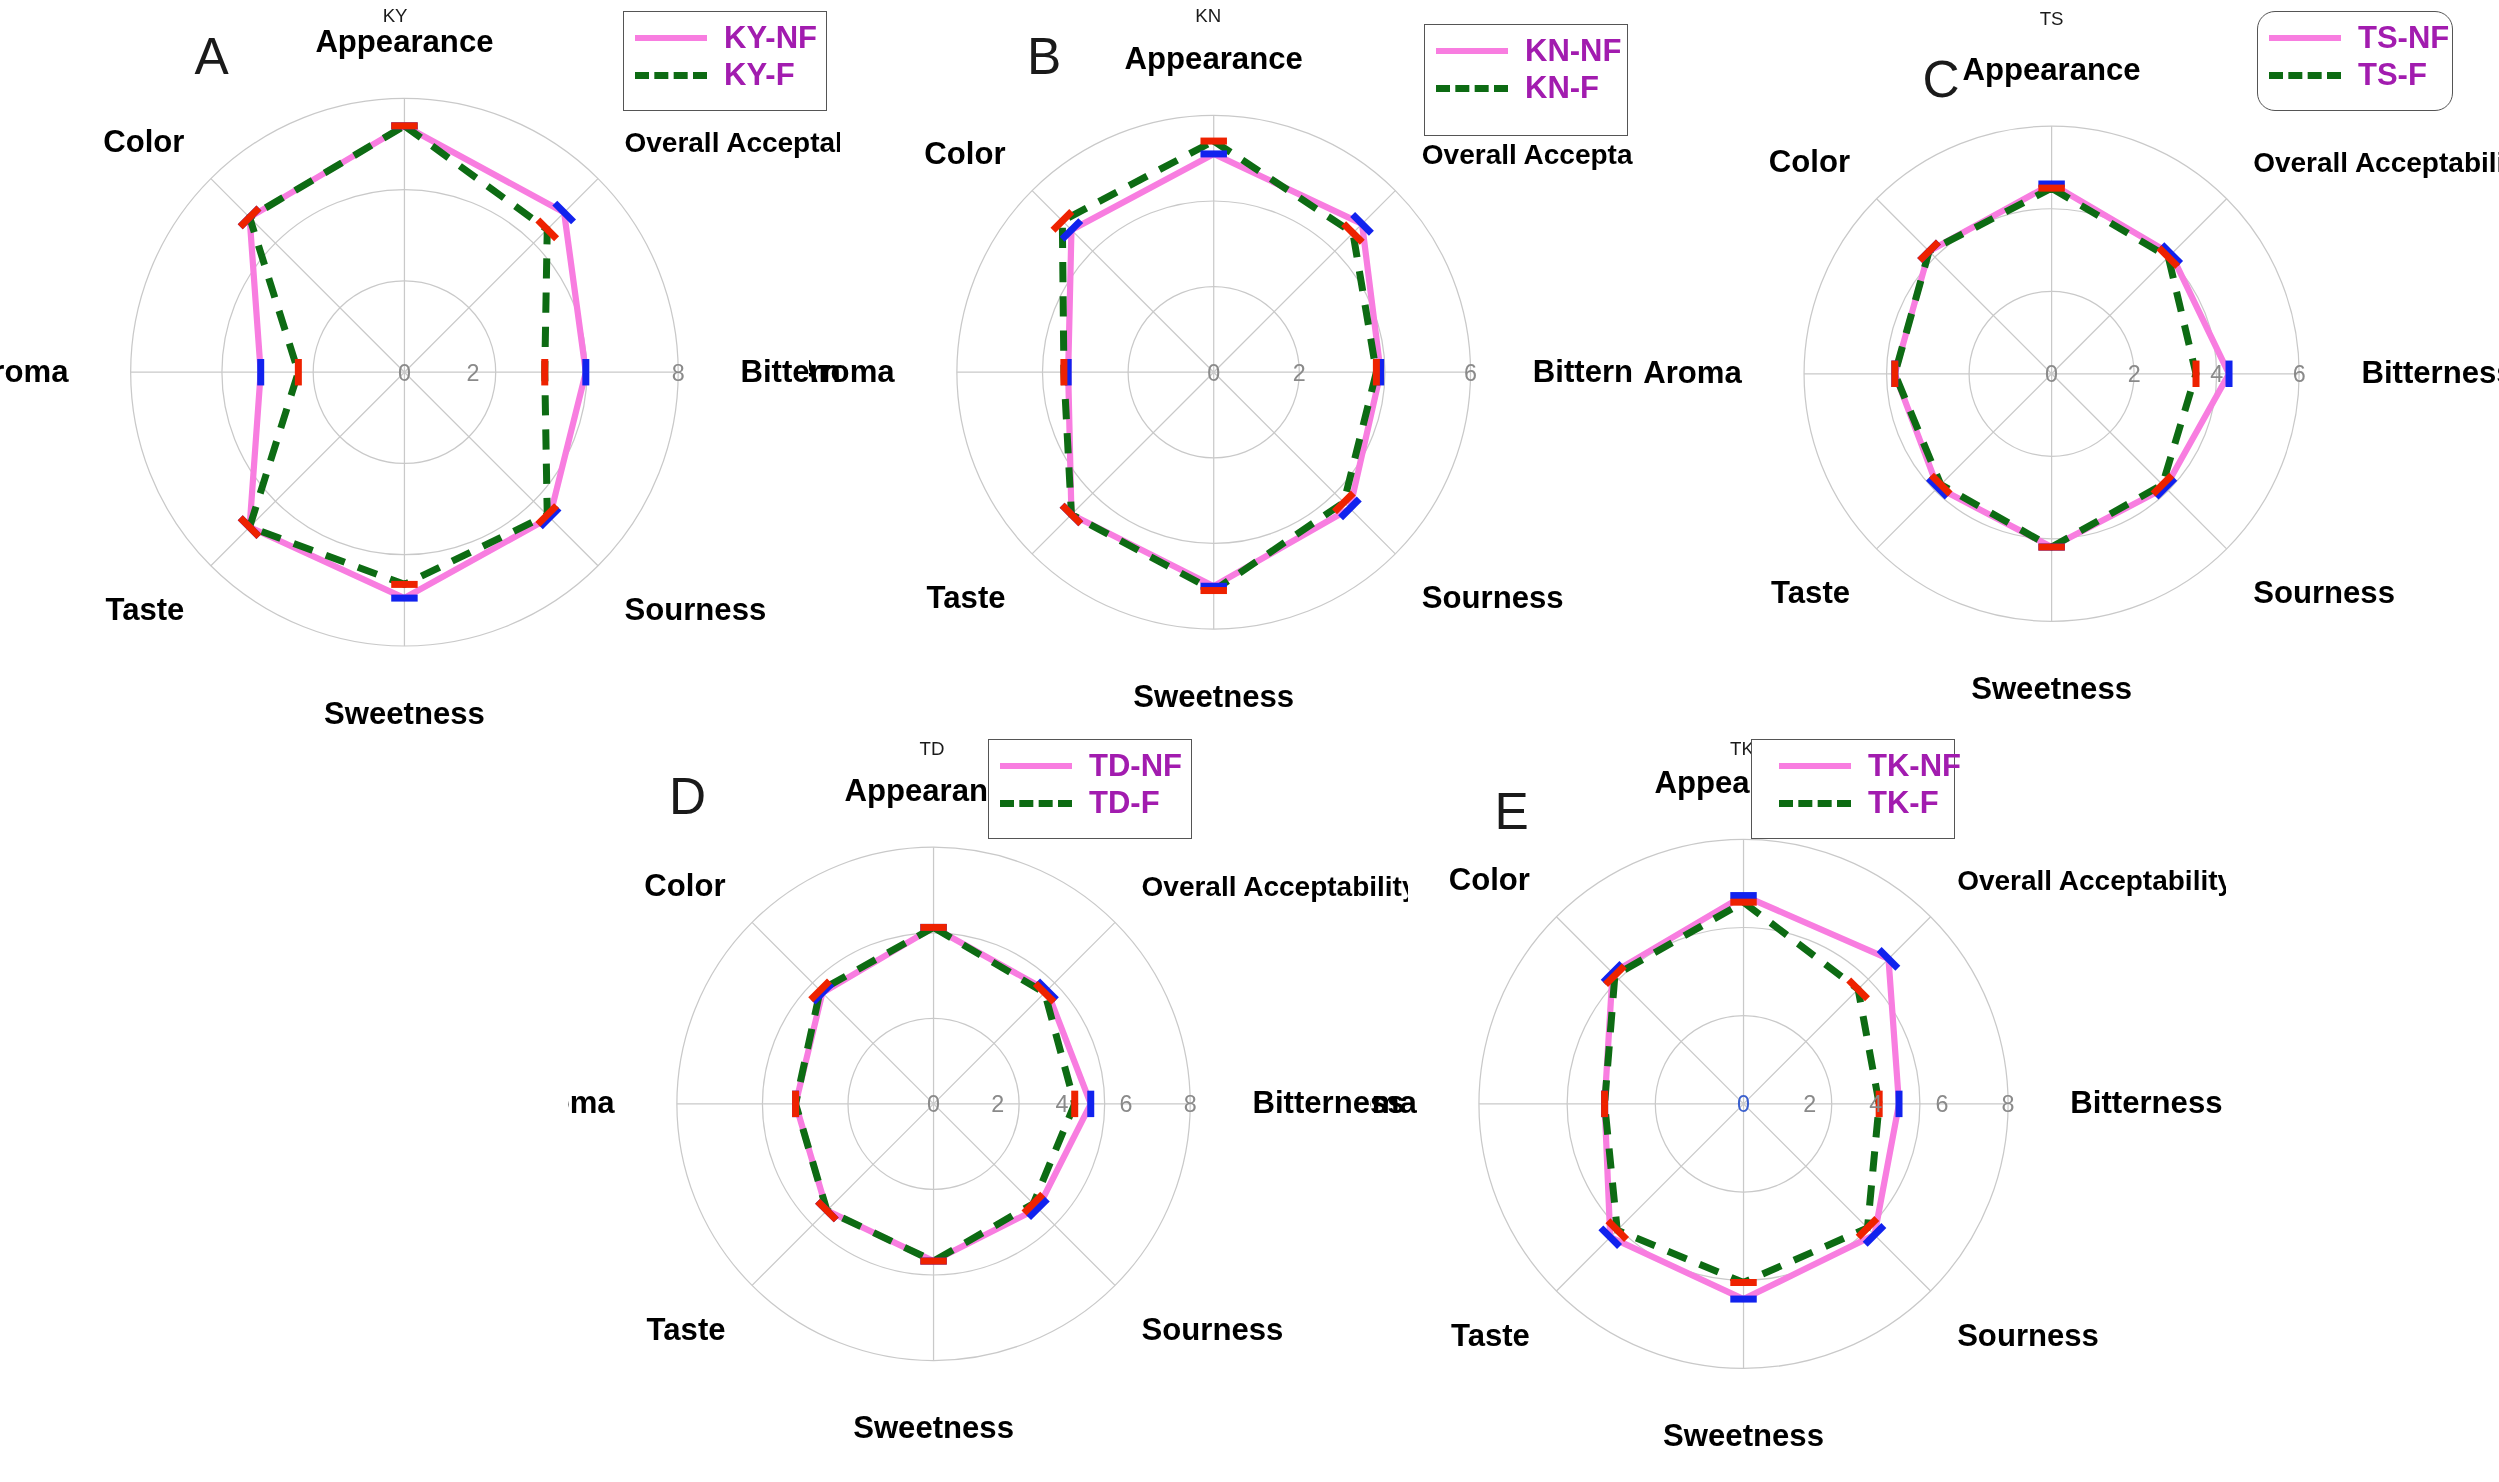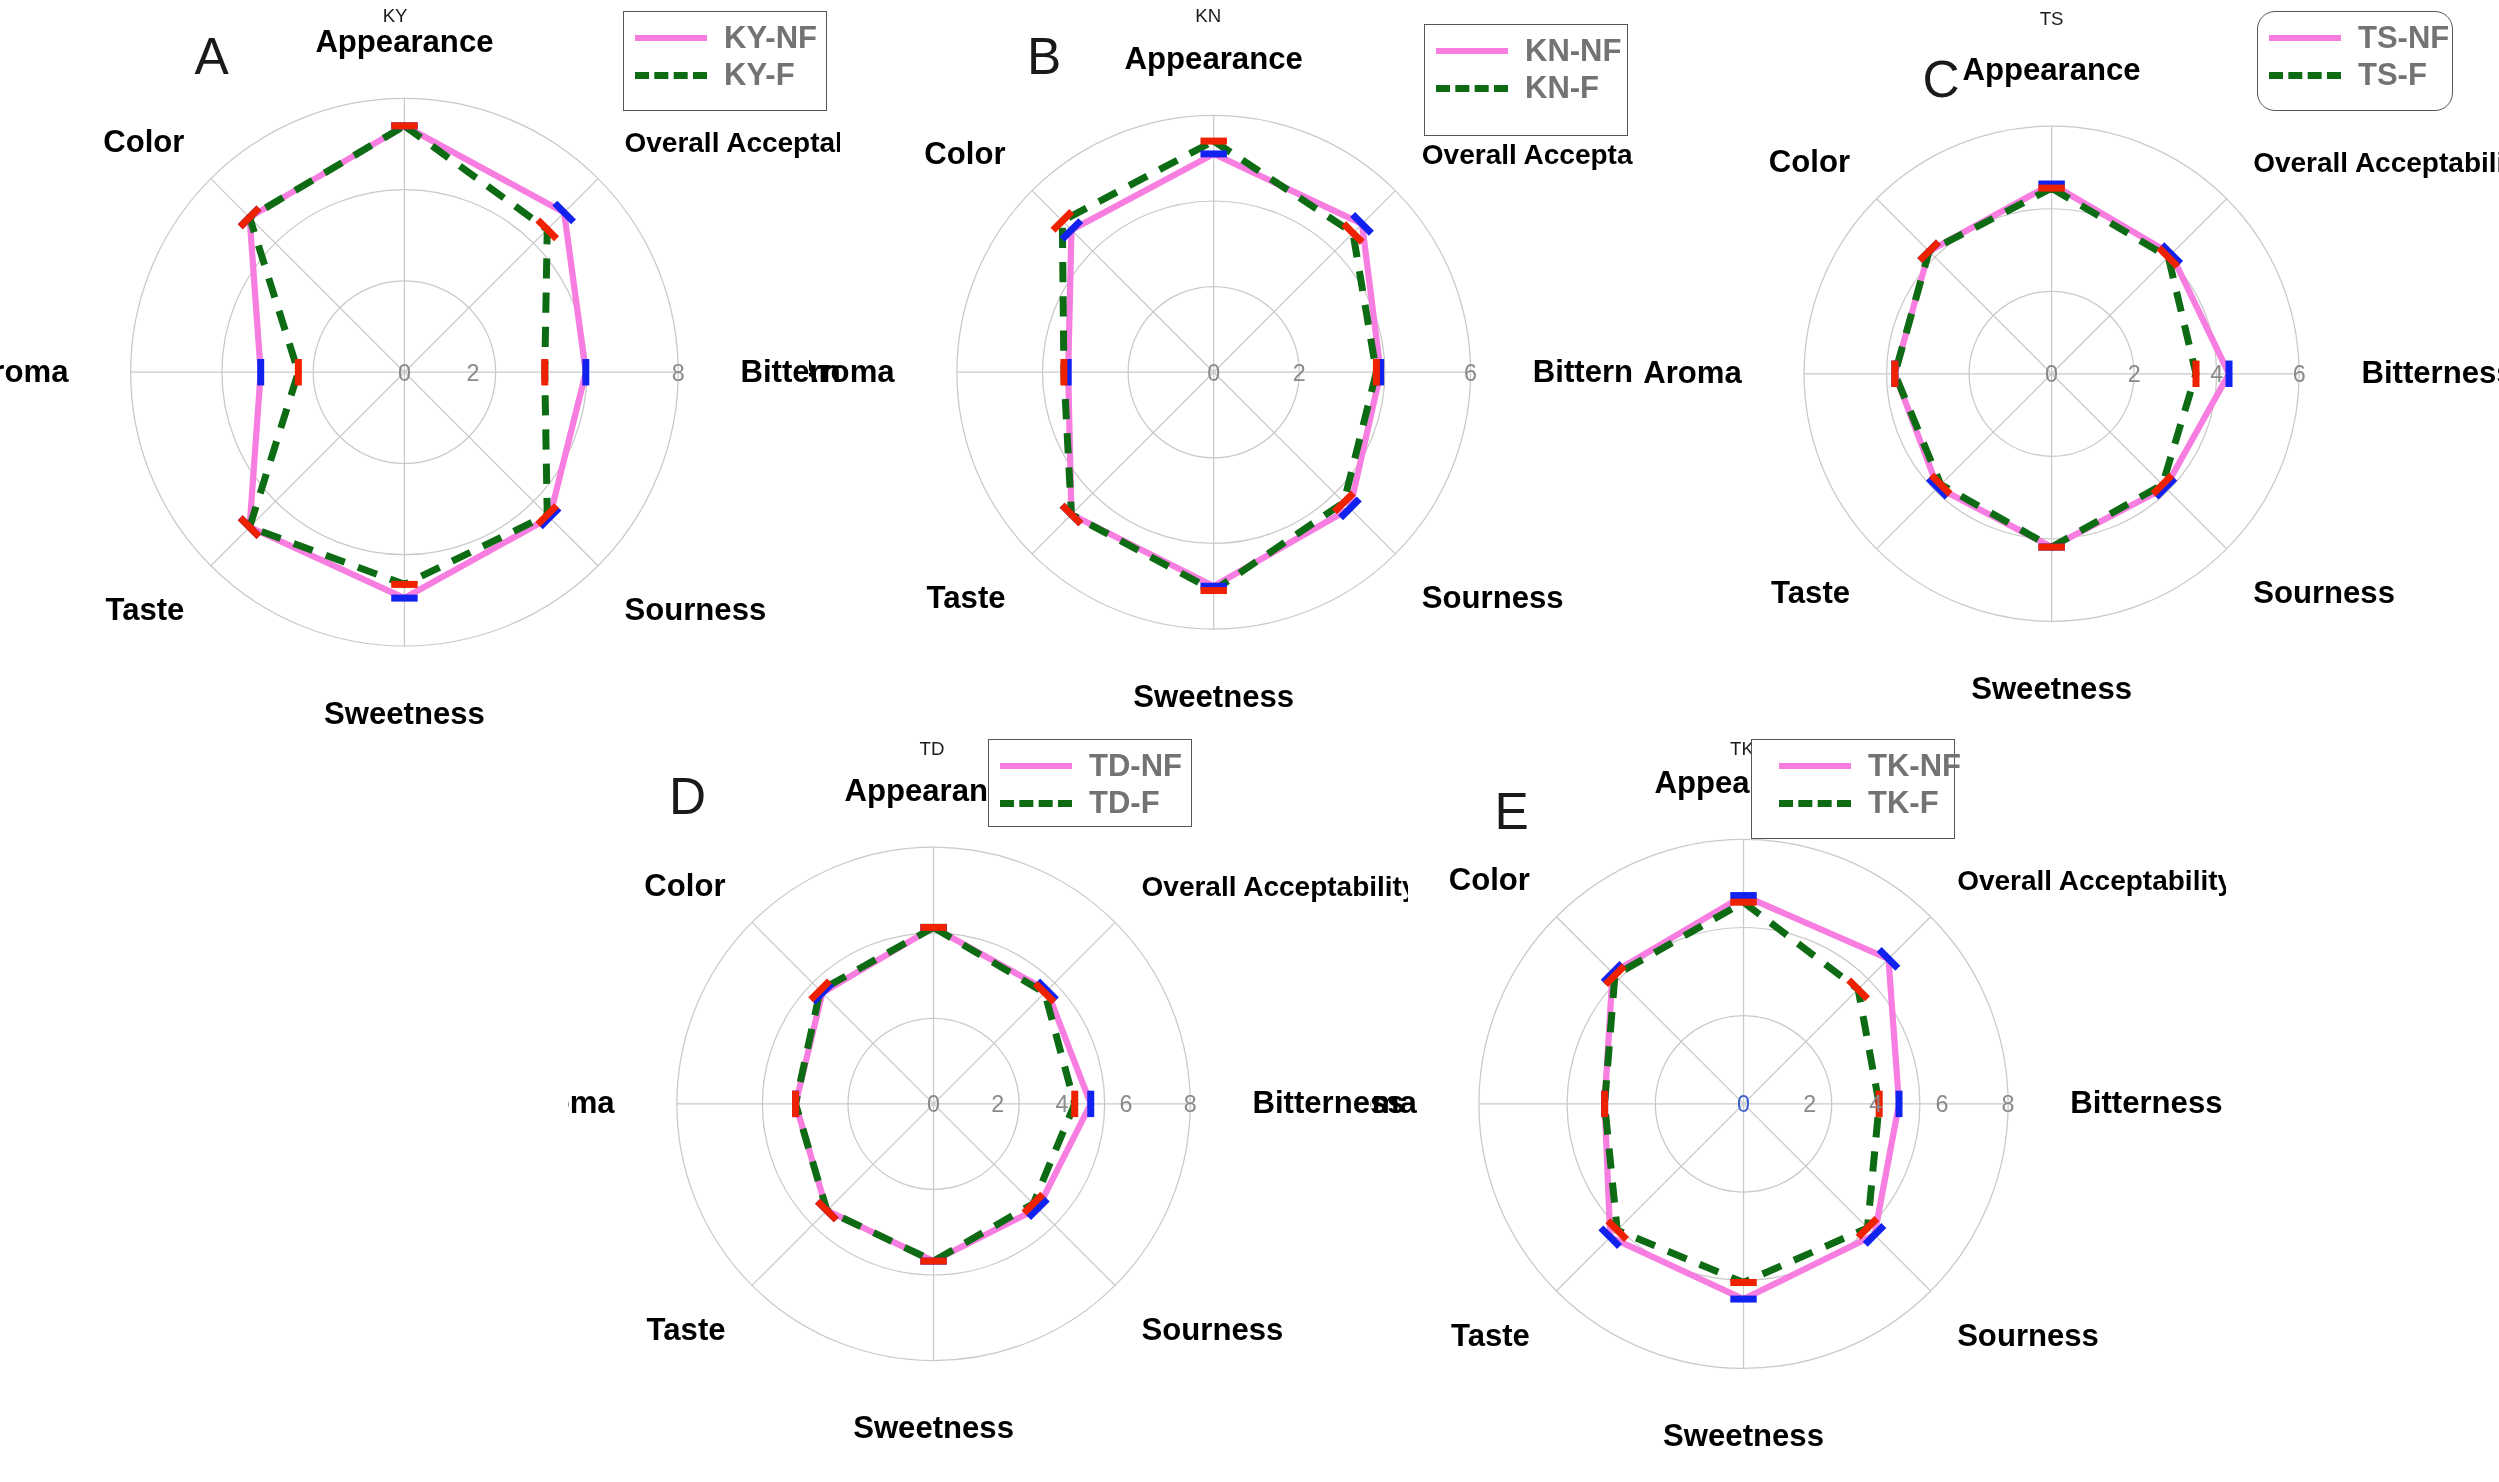--- a/index.html
+++ b/index.html
@@ -105,21 +105,21 @@
   .legend-swatch.solid {
     border-top: 6.2px solid #f87de0;
   }
   .legend-swatch.dashed {
     border-top: 7px dashed #0d6b13;
   }
   .legend-text {
     font-family: "Liberation Sans", sans-serif;
     font-weight: bold;
     font-size: 31px;
-    color: #737373;
+    color: #a21caf;
     white-space: nowrap;
   }
 </style>
 </head>
 <body>
 
 <div class="figure">
 
   <div class="panel" id="panel-A" style="left:0px; top:0px; width:840px; height:732px;">
       <svg class="panel-svg" width="840" height="732" viewBox="0 0 1080 940">
@@ -387,21 +387,21 @@
     <div class="legend-row">
       <span class="legend-swatch solid"></span>
       <span class="legend-text">TS-NF</span>
     </div>
     <div class="legend-row">
       <span class="legend-swatch dashed"></span>
       <span class="legend-text">TS-F</span>
     </div>
   </div>
 
-  <div class="legend-box" style="left:988px; top:739px; width:204px; height:88px;">
+  <div class="legend-box" style="left:988px; top:739px; width:204px; height:100px;">
     <div class="legend-row">
       <span class="legend-swatch solid"></span>
       <span class="legend-text">TD-NF</span>
     </div>
     <div class="legend-row">
       <span class="legend-swatch dashed"></span>
       <span class="legend-text">TD-F</span>
     </div>
   </div>
 

